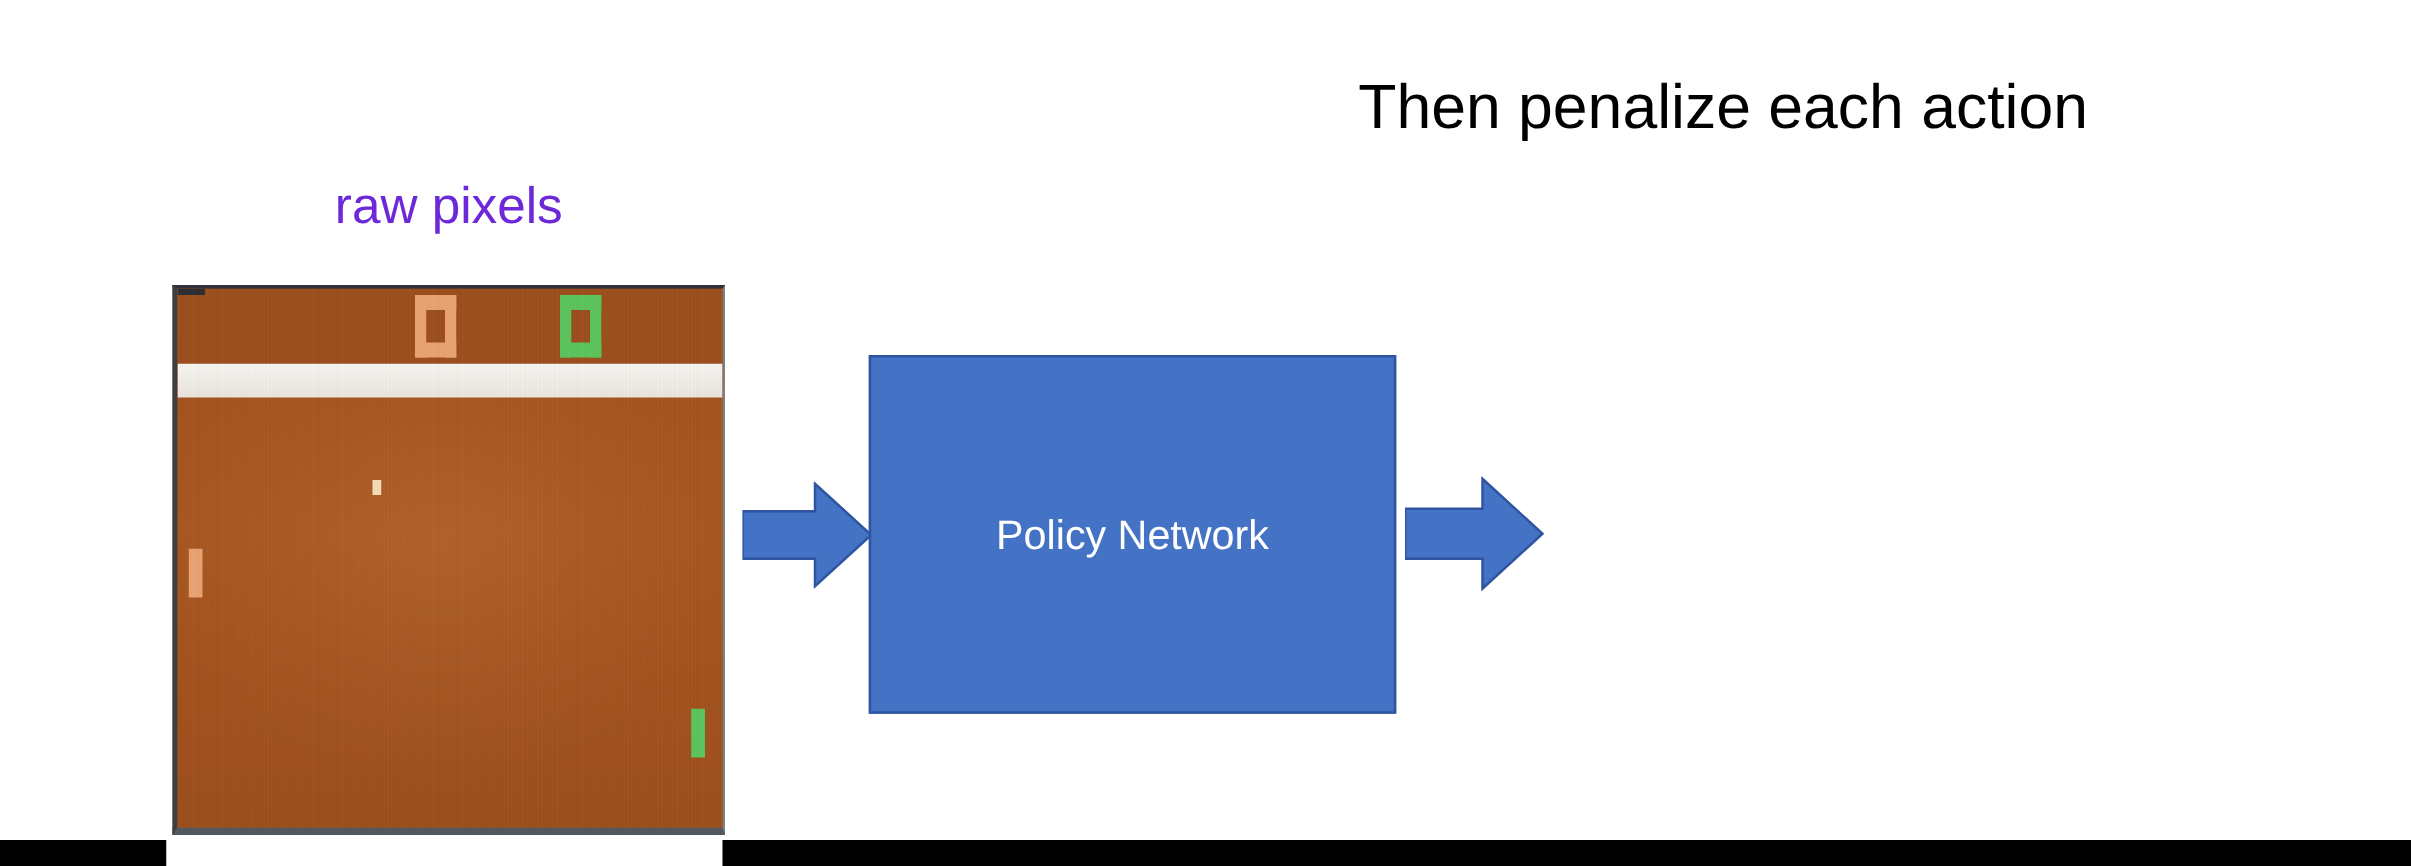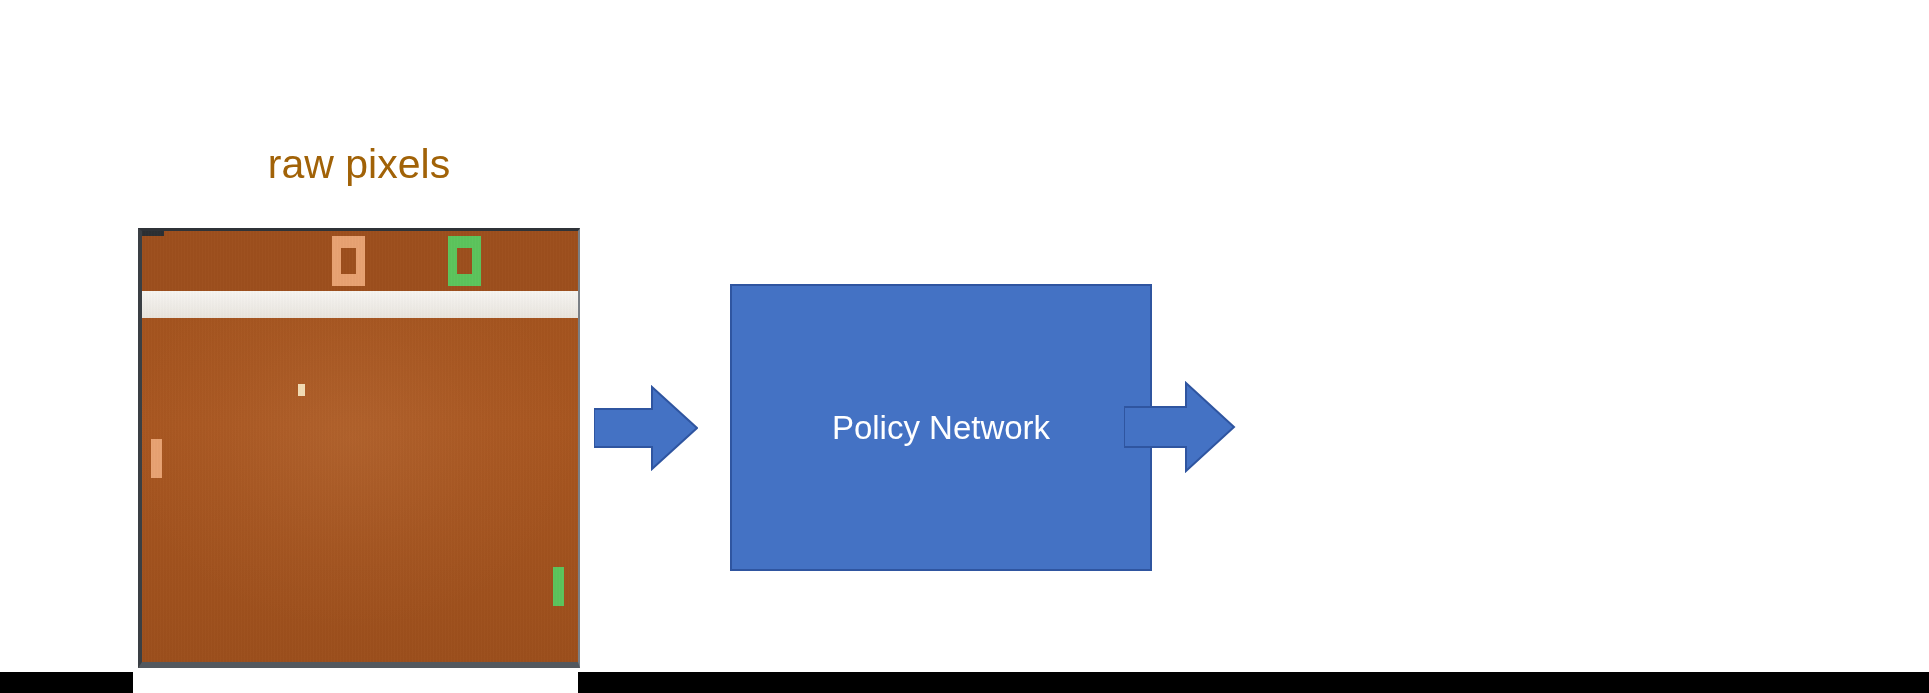--- a/index.html
+++ b/index.html
@@ -32,21 +32,21 @@
   
   #raw-pixels-label {
     position: absolute;
     left: 138px;
     top: 140px;
     width: 442px;
     text-align: center;
     font-family: "Liberation Sans", sans-serif;
     font-size: 41px;
     line-height: 48px;
-    color: #a16207;
+    color: #6d28d9;
     letter-spacing: 0px;
     white-space: nowrap;
   }
 
   
   #pong-frame {
     position: absolute;
     left: 138px;
     top: 228px;
     width: 442px;
@@ -175,21 +175,20 @@
     left: 695px;
     top: 284px;
     width: 422px;
     height: 287px;
     background: #4472c4;
     border: 2px solid #2f55a0;
     box-sizing: border-box;
     display: flex;
     align-items: center;
     justify-content: center;
-    margin-left: 35px;
   }
   #policy-network-label {
     color: #ffffff;
     font-family: "Liberation Sans", sans-serif;
     font-size: 33px;
     line-height: 38px;
     font-weight: 400;
     white-space: nowrap;
   }
 
@@ -212,20 +211,21 @@
     line-height: 40px;
     white-space: nowrap;
   }
 </style>
 </head>
 <body>
 
 <div id="slide">
 
   <div id="headline">
+    <span class="hl-line">Then penalize each action</span>
   </div>
 
   <div id="raw-pixels-label">raw pixels</div>
 
   <div id="pong-frame">
     <div id="pong-playfield"></div>
 
     <div id="pong-score-band"></div>
     <div id="pong-corner-nub"></div>
 

